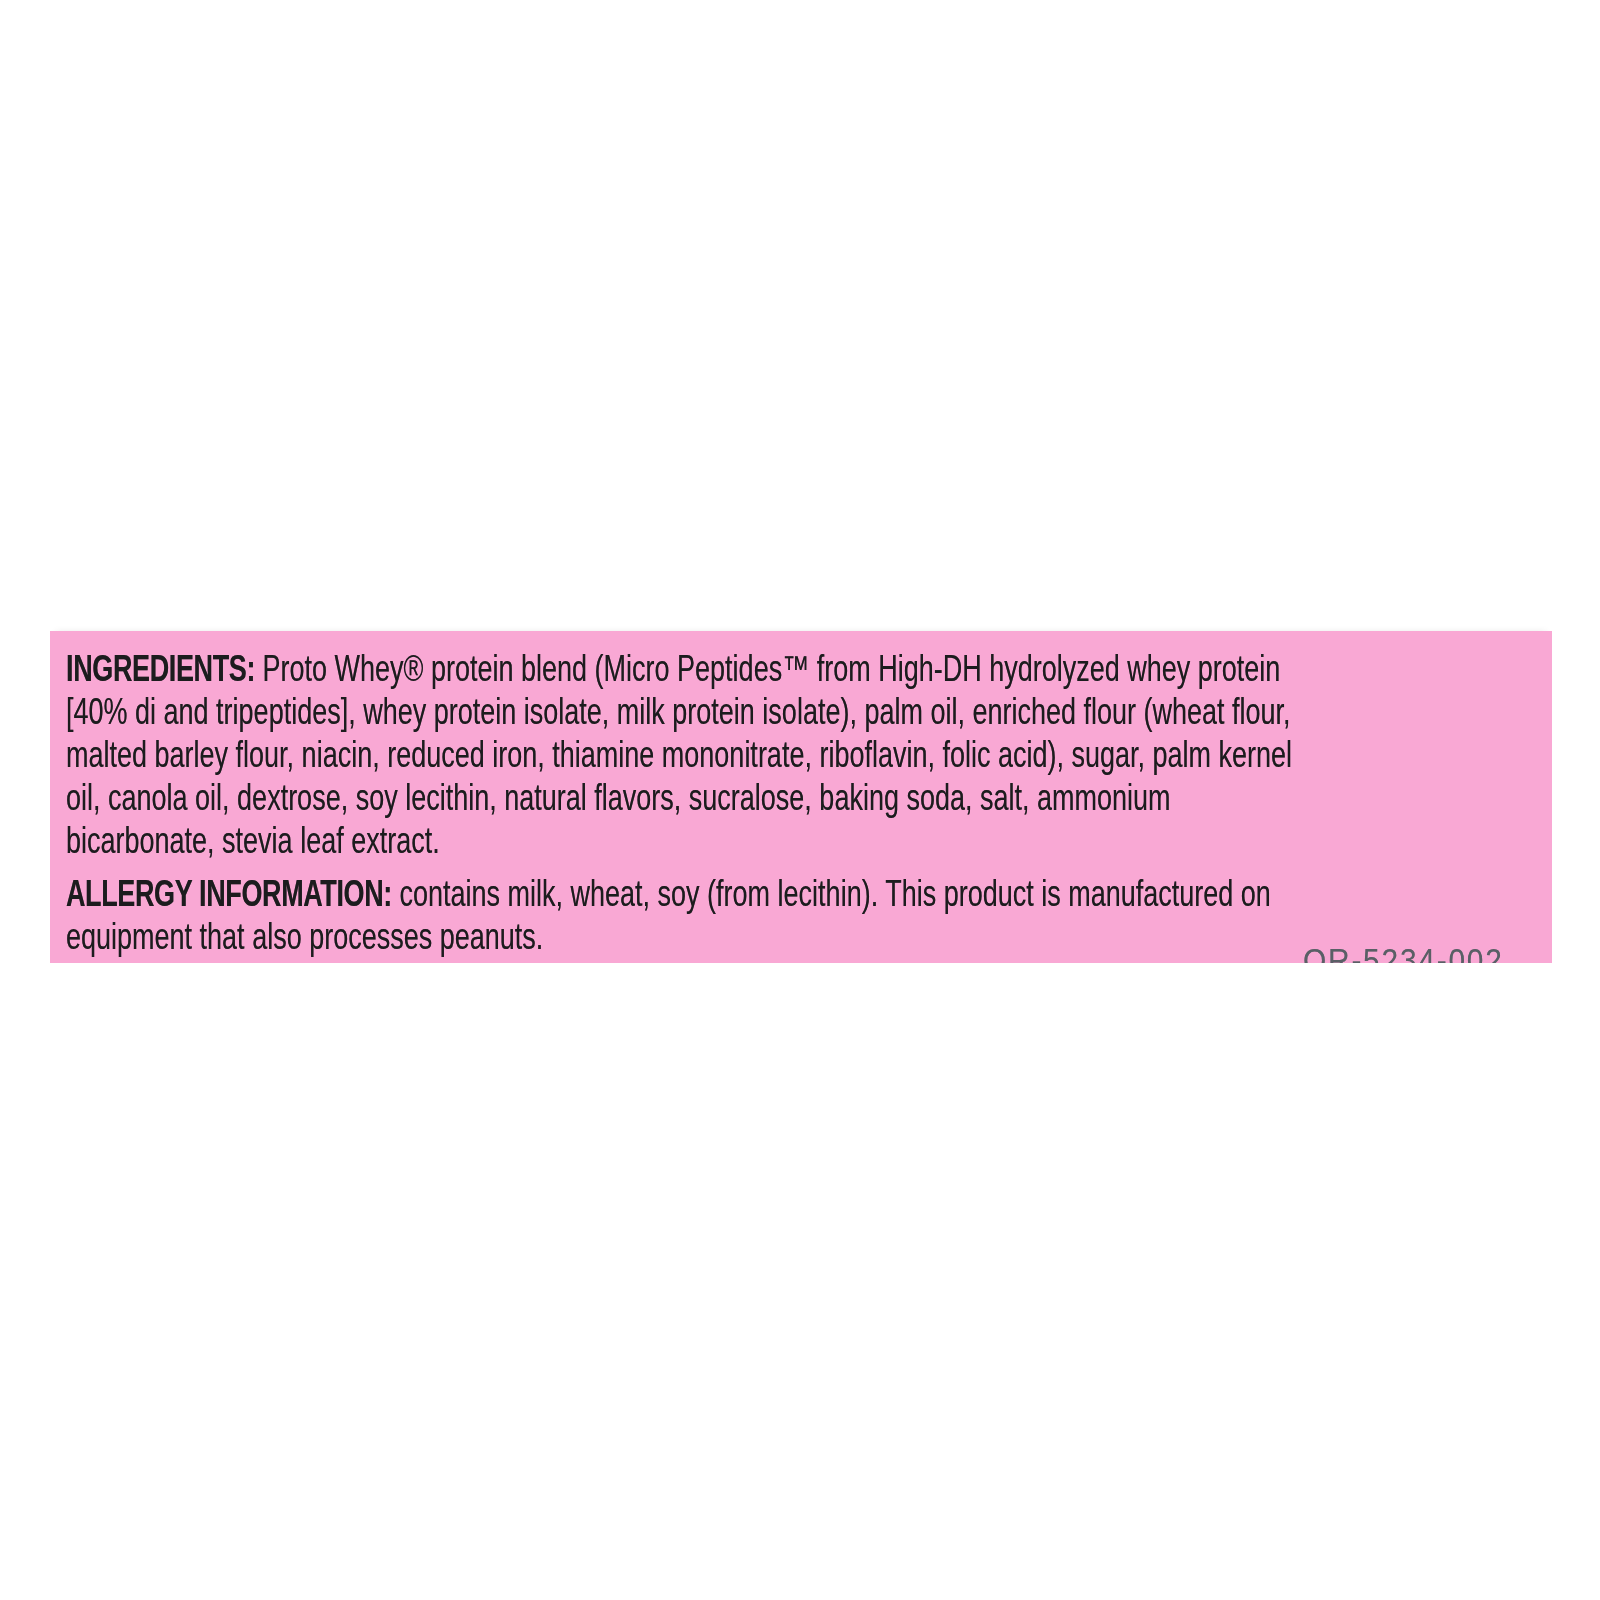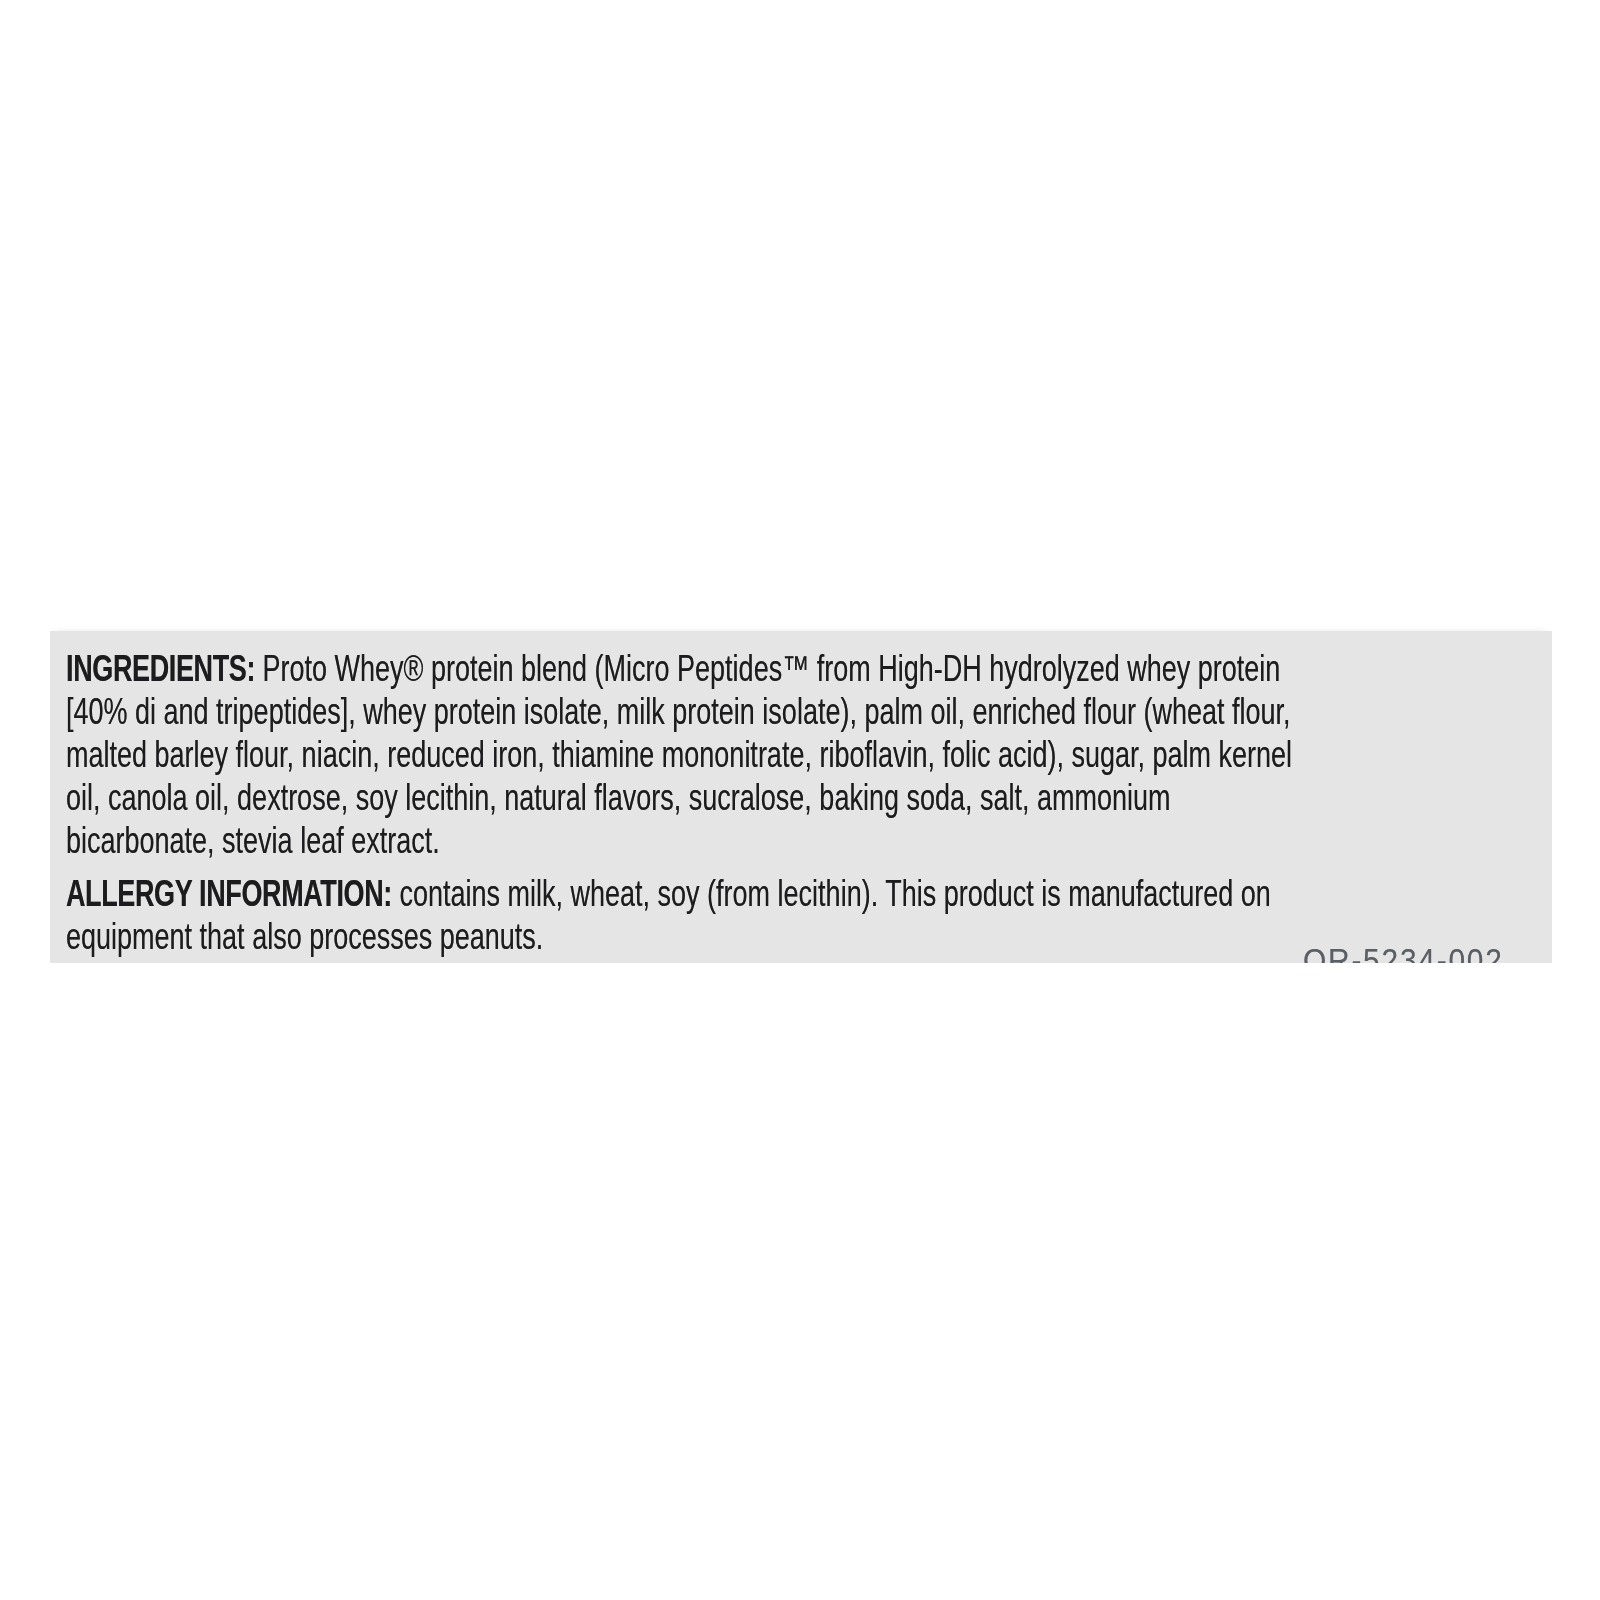--- a/index.html
+++ b/index.html
@@ -13,21 +13,21 @@
     height: 1600px;
     font-family: "Liberation Sans", sans-serif;
     overflow: hidden;
   }
   .label-panel {
     position: absolute;
     left: 50px;
     top: 631px;
     width: 1502px;
     height: 332px;
-    background: #e5e5e5;
+    background: #f9a8d4;
     overflow: hidden;
     box-shadow: 0 -5px 7px -6px rgba(0,0,0,0.10);
   }
   .text-wrap {
     position: absolute;
     left: 16px;
     top: 16px;
     width: 2000px;
     transform: scaleX(0.75);
     transform-origin: 0 0;

